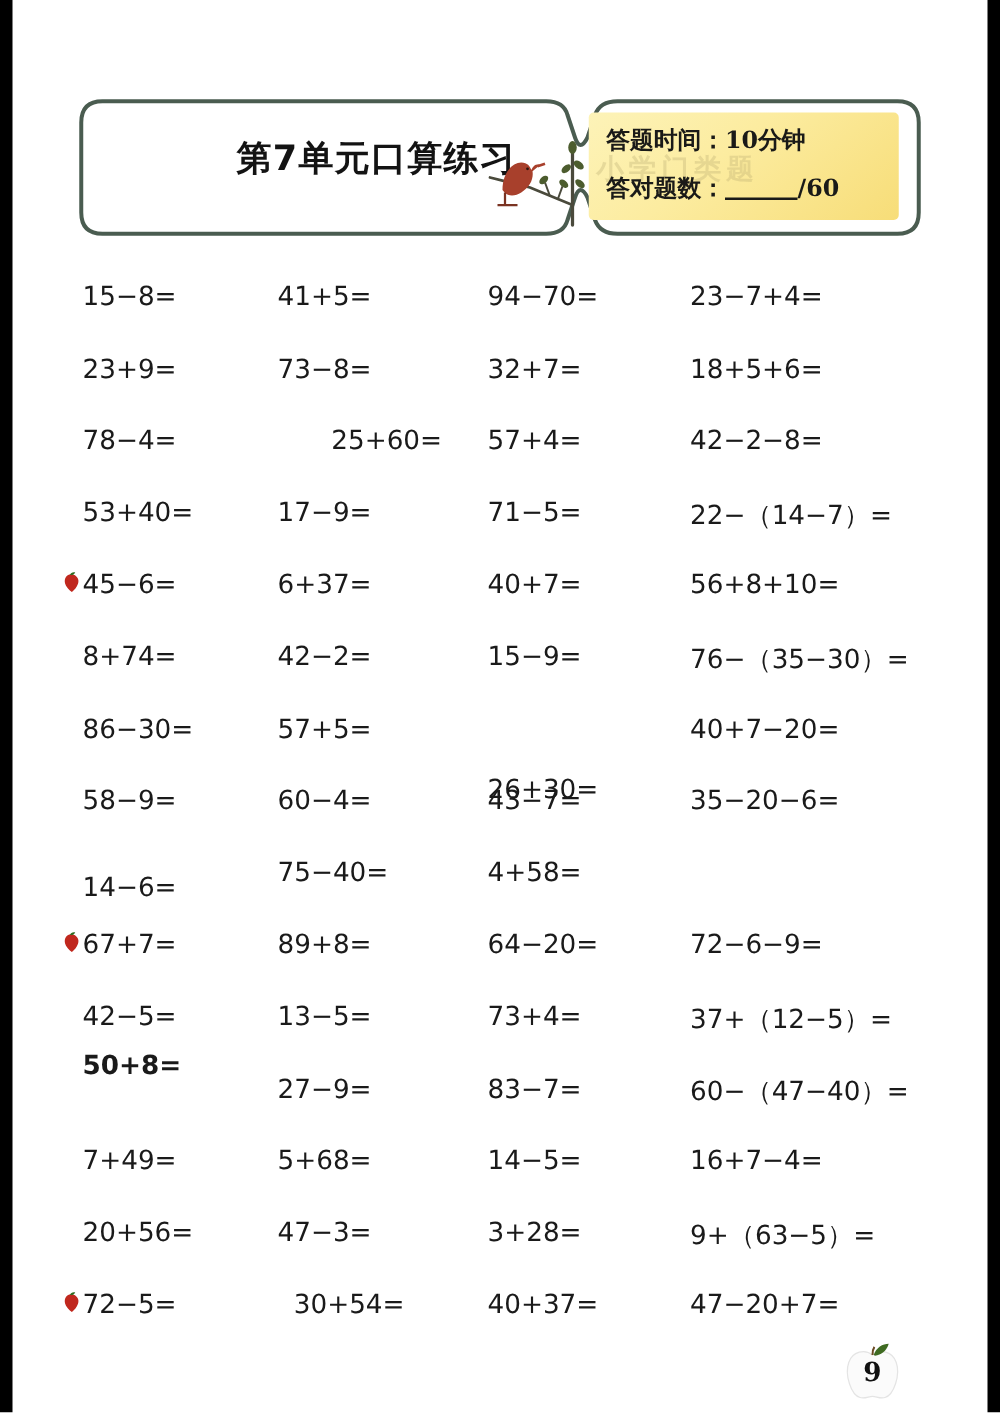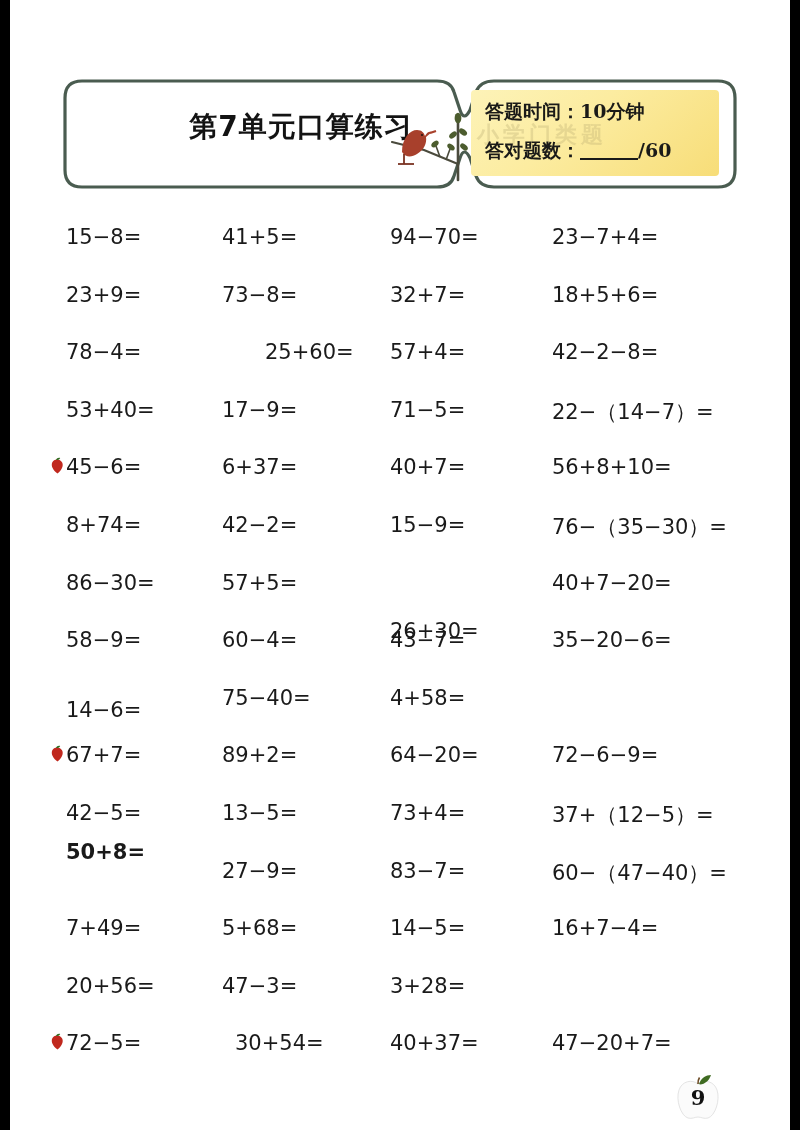--- a/index.html
+++ b/index.html
@@ -163,21 +163,21 @@
       <div class="prob" style="left: 66px; top: 1031.4px;">72−5=</div>
       <div class="prob" style="left: 222px; top: 225px;">41+5=</div>
       <div class="prob" style="left: 222px; top: 282.6px;">73−8=</div>
       <div class="prob" style="left: 222px; top: 340.2px; margin-left: 43px;">25+60=</div>
       <div class="prob" style="left: 222px; top: 397.8px;">17−9=</div>
       <div class="prob" style="left: 222px; top: 455.4px;">6+37=</div>
       <div class="prob" style="left: 222px; top: 513px;">42−2=</div>
       <div class="prob" style="left: 222px; top: 570.6px;">57+5=</div>
       <div class="prob" style="left: 222px; top: 628.2px;">60−4=</div>
       <div class="prob" style="left: 222px; top: 685.8px;">75−40=</div>
-      <div class="prob" style="left: 222px; top: 743.4px;">89+2=</div>
+      <div class="prob" style="left: 222px; top: 743.4px;">89+8=</div>
       <div class="prob" style="left: 222px; top: 801px;">13−5=</div>
       <div class="prob" style="left: 222px; top: 858.6px;">27−9=</div>
       <div class="prob" style="left: 222px; top: 916.2px;">5+68=</div>
       <div class="prob" style="left: 222px; top: 973.8px;">47−3=</div>
       <div class="prob" style="left: 222px; top: 1031.4px; margin-left: 13px;">30+54=</div>
       <div class="prob" style="left: 390px; top: 225px;">94−70=</div>
       <div class="prob" style="left: 390px; top: 282.6px;">32+7=</div>
       <div class="prob" style="left: 390px; top: 340.2px;">57+4=</div>
       <div class="prob" style="left: 390px; top: 397.8px;">71−5=</div>
       <div class="prob" style="left: 390px; top: 455.4px;">40+7=</div>
@@ -196,20 +196,21 @@
       <div class="prob" style="left: 552px; top: 340.2px;">42−2−8=</div>
       <div class="prob" style="left: 552px; top: 397.8px;">22−（14−7）=</div>
       <div class="prob" style="left: 552px; top: 455.4px;">56+8+10=</div>
       <div class="prob" style="left: 552px; top: 513px;">76−（35−30）=</div>
       <div class="prob" style="left: 552px; top: 570.6px;">40+7−20=</div>
       <div class="prob" style="left: 552px; top: 628.2px;">35−20−6=</div>
       <div class="prob" style="left: 552px; top: 743.4px;">72−6−9=</div>
       <div class="prob" style="left: 552px; top: 801px;">37+（12−5）=</div>
       <div class="prob" style="left: 552px; top: 858.6px;">60−（47−40）=</div>
       <div class="prob" style="left: 552px; top: 916.2px;">16+7−4=</div>
+      <div class="prob" style="left: 552px; top: 973.8px;">9+（63−5）=</div>
       <div class="prob" style="left: 552px; top: 1031.4px;">47−20+7=</div>
     </div>
 
   <div class="pagenum-wrap">
     <svg width="52" height="50" viewBox="0 0 52 50">
       <path d="M26,12 C20,7 10,9 7,18 C3.5,28 9,44 16,46 C20,47.2 23,45 26,45
                C29,45 32,47.2 36,46 C43,44 48.5,28 45,18 C42,9 32,7 26,12 Z" fill="#fbfbfb" stroke="#e4e4e4" stroke-width="1"></path>
       <path d="M27,12 C29,6 34,3 39,3 C37,9 33,12 28,12.5 Z" fill="#3f6b22"></path>
       <path d="M26,12 C26,9 26.5,7 27.5,5.5" stroke="#6b4a24" stroke-width="1.6" fill="none"></path>
     </svg>

